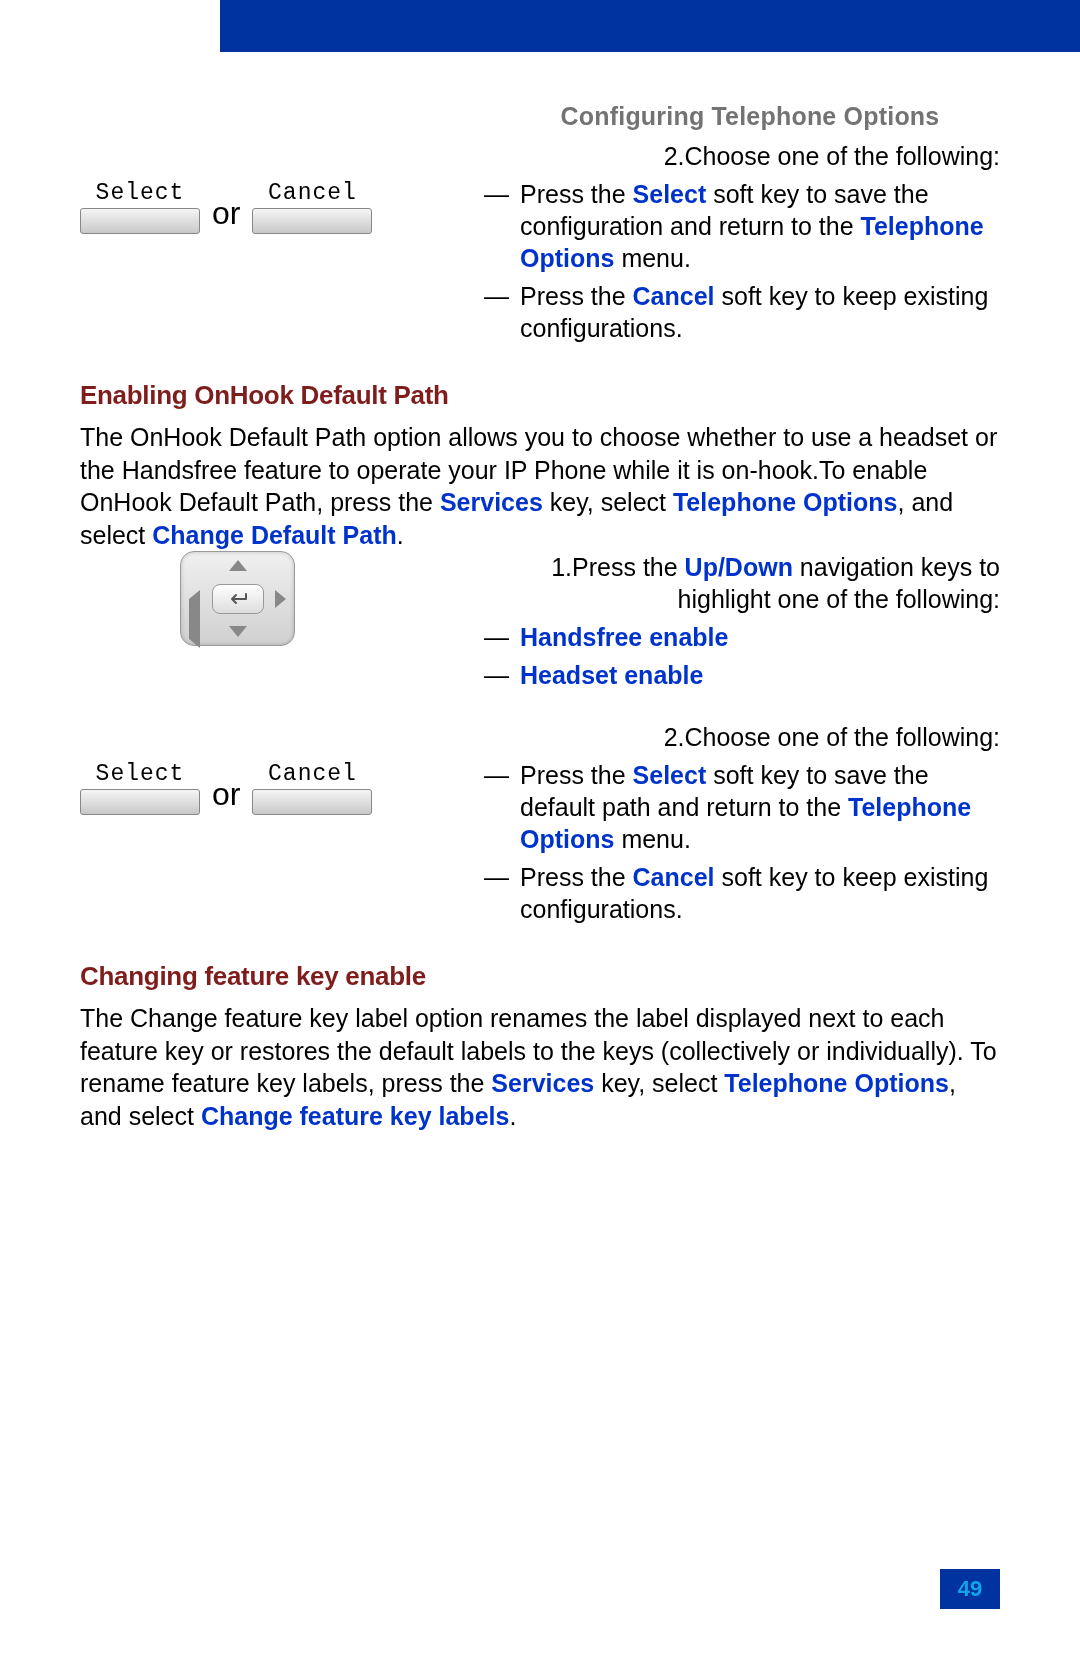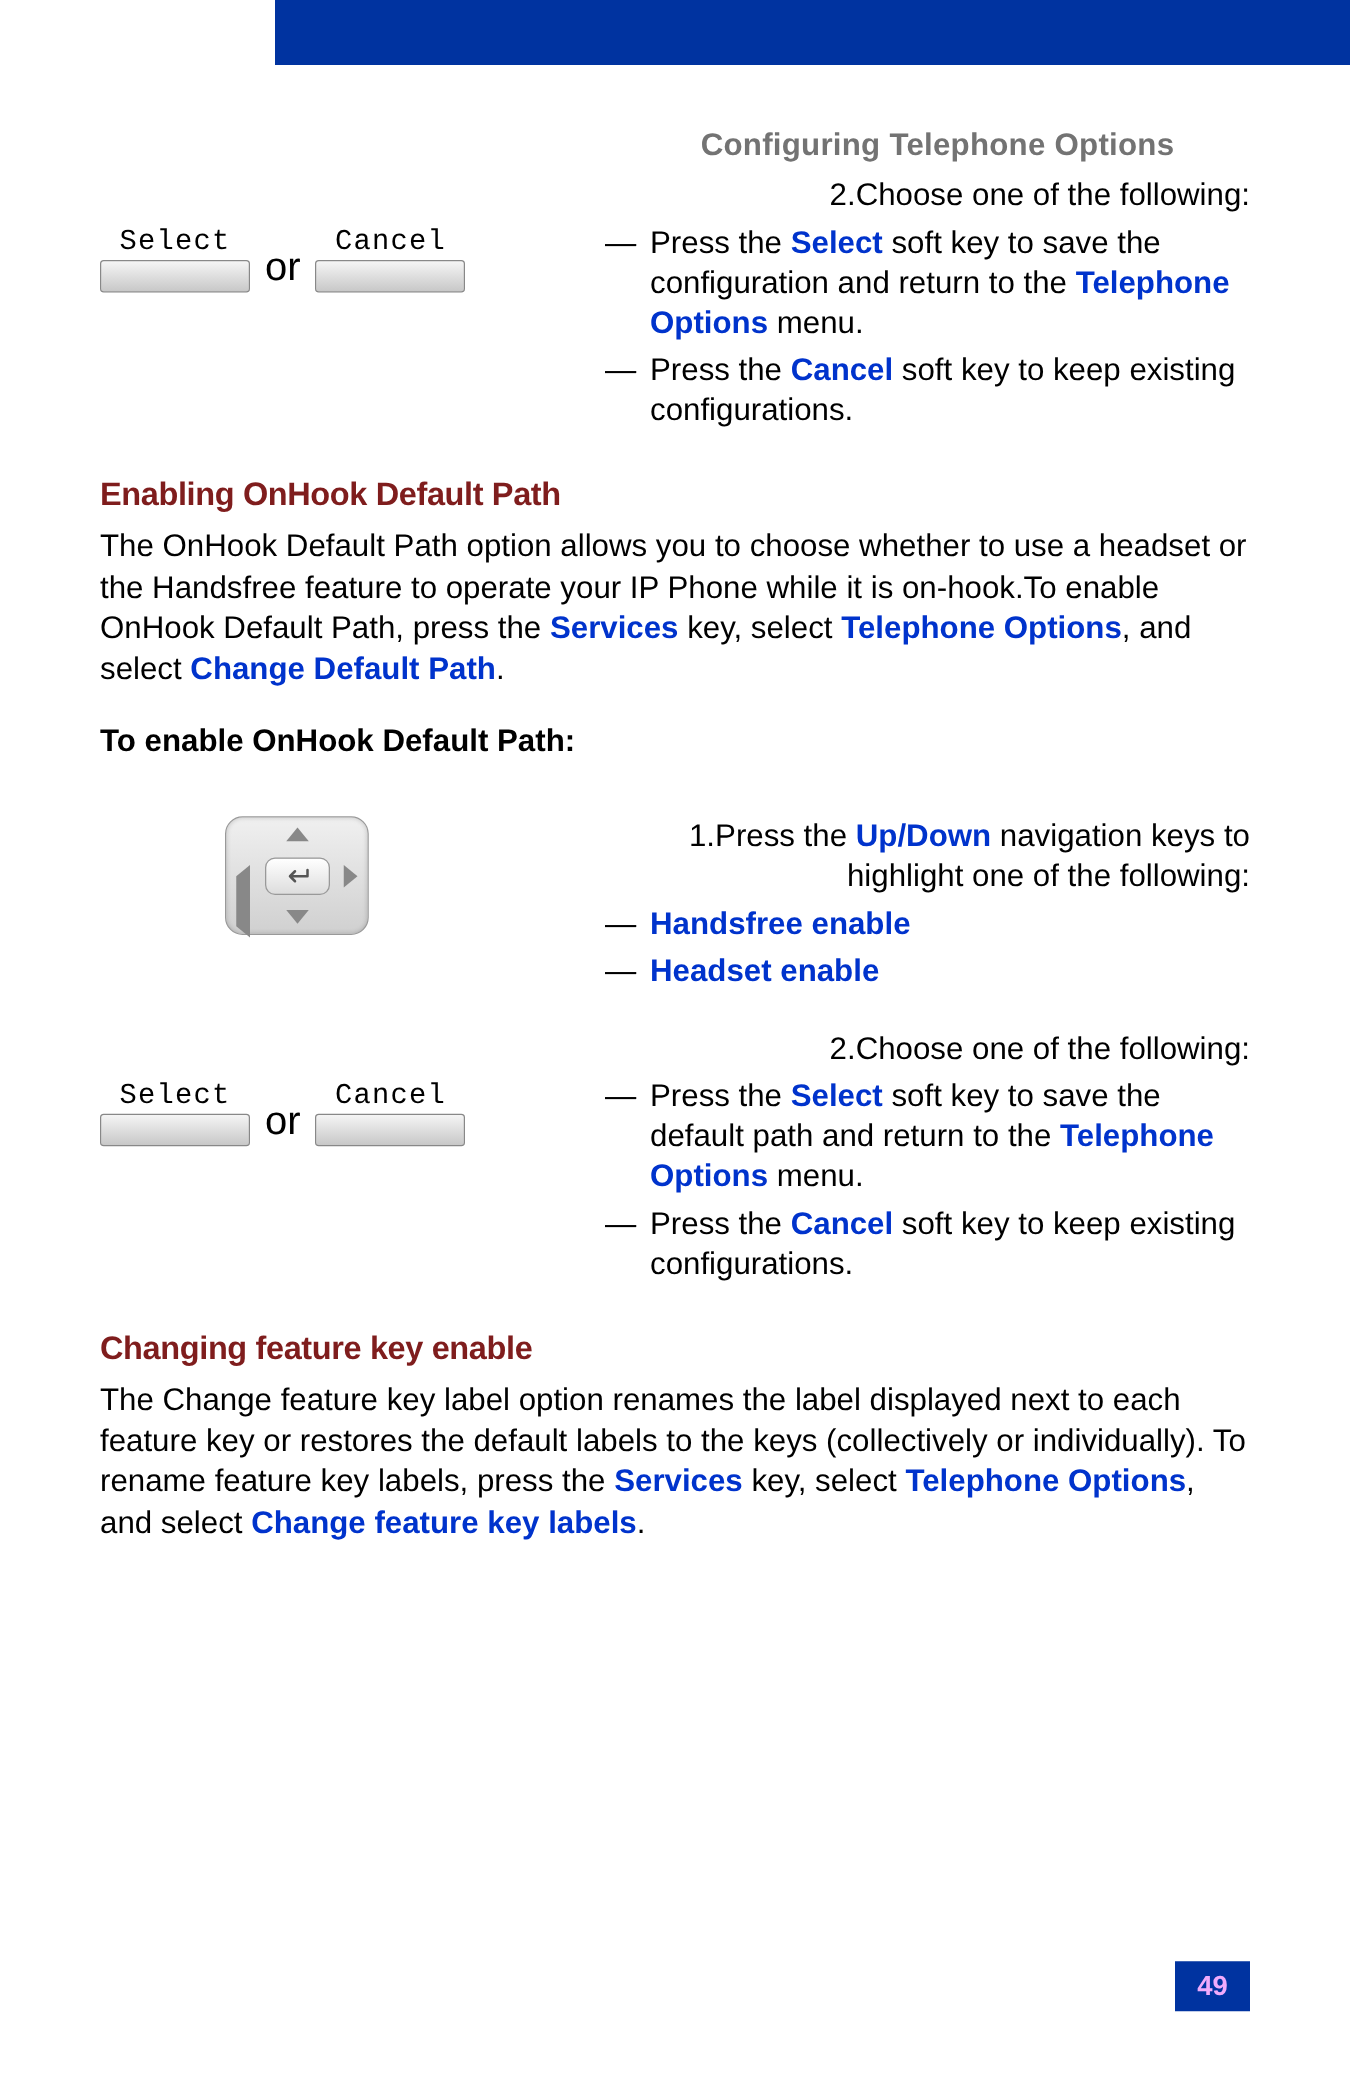--- a/index.html
+++ b/index.html
@@ -140,21 +140,21 @@
     justify-content: center;
   }
   .navpad .center svg { display: block; }
   .page-num {
     position: absolute;
     bottom: 60px;
     right: 80px;
     width: 60px;
     height: 40px;
     background: #0033a0;
-    color: #f0abfc;
+    color: #0ea5e9;
     display: flex;
     align-items: center;
     justify-content: center;
     font-weight: bold;
     font-size: 22px;
   }
 </style>
 </head>
 <body>
 
@@ -189,21 +189,20 @@
         <span class="sub-dash">—</span>
         <span class="sub-text"><span>Press the </span><span class="link">Cancel</span><span> soft key to keep existing configurations.</span></span>
       </div>
     </div>
   </div>
 
   <div class="h2">Enabling OnHook Default Path</div>
   <div class="body-text">
     <span>The OnHook Default Path option allows you to choose whether to use a headset or the Handsfree feature to operate your IP Phone while it is on-hook.To enable OnHook Default Path, press the </span><span class="link">Services</span><span> key, select </span><span class="link">Telephone Options</span><span>, and select </span><span class="link">Change Default Path</span><span>.</span>
   </div>
-  <div class="sub-head">To enable OnHook Default Path:</div>
 
   <div class="row">
     <div class="left" style="padding-top:0;">
       <div class="navpad">
         <div class="tri up"></div>
         <div class="tri down"></div>
         <div class="tri left"></div>
         <div class="tri right"></div>
         <div class="center">
           <svg width="24" height="14" viewBox="0 0 24 14">

